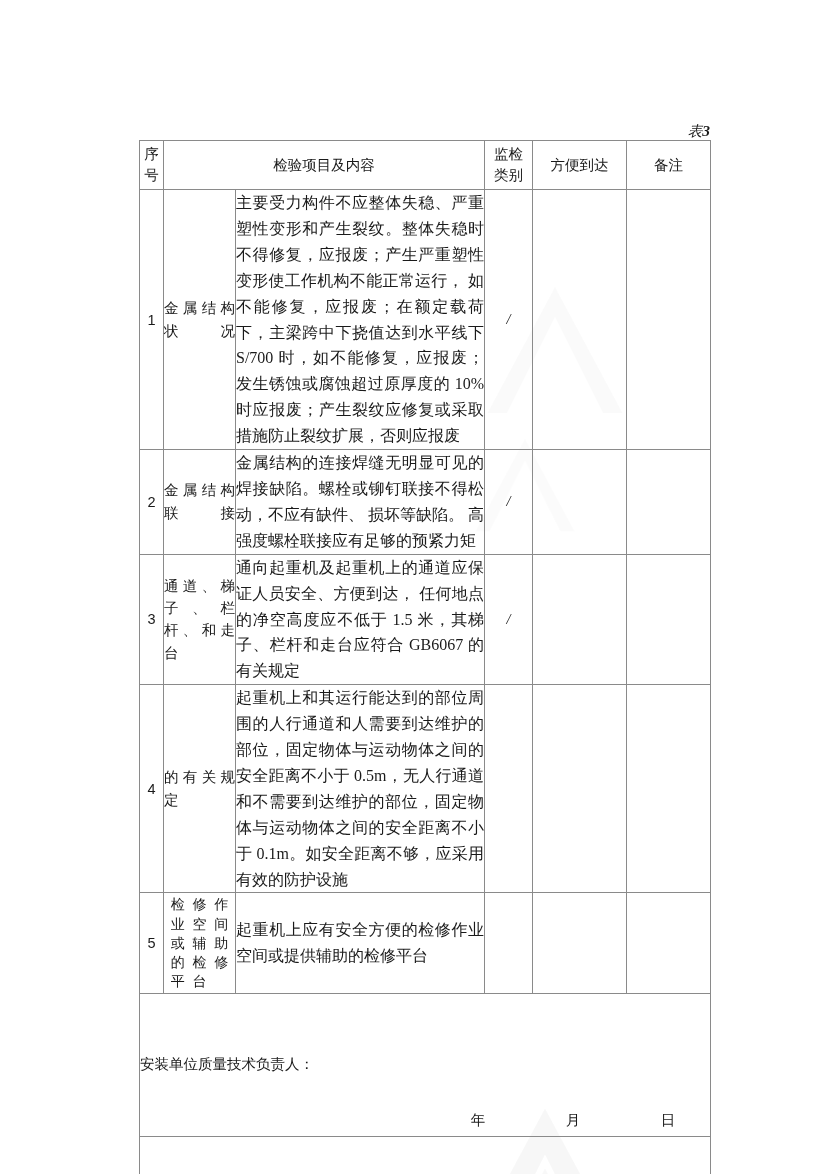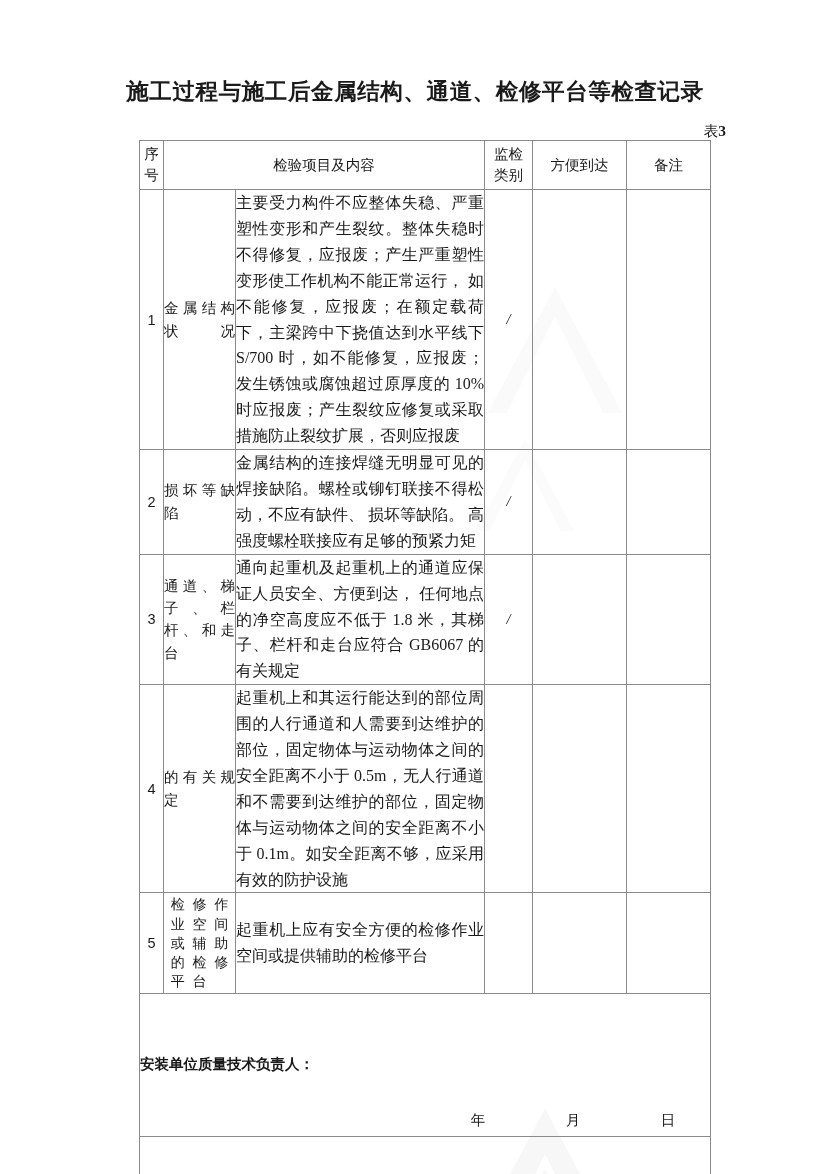--- a/index.html
+++ b/index.html
@@ -63,25 +63,26 @@
     text-align: center;
     font-size: 22.5px;
     font-weight: 700;
     letter-spacing: 0.6px;
     font-family: "Liberation Serif", "DejaVu Serif", serif;
     z-index: 2;
   }
 
   .table-number {
     position: absolute;
-    right: 104px;
+    right: 120px;
     top: 122px;
     font-size: 14.5px;
     font-weight: 400;
     z-index: 2;
+    font-style: italic;
   }
   .table-number b { font-weight: 700; font-size: 15.5px; }
 
   
   .form-table {
     position: absolute;
     left: 139px;
     top: 140px;
     width: 571px;
     border-collapse: collapse;
@@ -169,21 +170,21 @@
     height: 38px;
   }
 
   .sign-cell {
     font-size: 14.5px;
     padding: 8px 10px 4px 10px;
     vertical-align: top;
     height: 142px;
     position: relative;
   }
-  .sign-label { display: block; font-weight: bold; }
+  .sign-label { display: block; }
   .date-line {
     position: absolute;
     right: 12px;
     bottom: 6px;
     width: 250px;
     display: flex;
     justify-content: space-between;
     font-size: 14.5px;
   }
   .date-line span { display: inline-block; width: 60px; text-align: center; }
@@ -239,21 +240,20 @@
     <path d="M50 34 L72 78 L62 78 L50 52 L38 78 L28 78 Z" fill="#f4f4f4"></path>
     <rect x="34" y="60" width="32" height="7" fill="#f3f3f3"></rect>
   </svg>
   <svg class="watermark-2" viewBox="0 0 100 100" aria-hidden="true">
     <path d="M50 8 L95 92 L82 92 L50 28 L18 92 L5 92 Z" fill="#f3f3f3"></path>
   </svg>
   <svg class="watermark-3" viewBox="0 0 100 100" aria-hidden="true">
     <path d="M50 8 L95 92 L82 92 L50 28 L18 92 L5 92 Z" fill="#f4f4f4"></path>
   </svg>
 
-  <div class="doc-title">施工过程与施工后金属结构、通道、检修平台等检查记录</div>
 
   <div class="table-number">
     <span>表</span><b>3</b>
   </div>
 
   <table class="form-table">
     <colgroup>
       <col class="c-seq">
         <col class="c-name">
         <col class="c-desc">
@@ -280,31 +280,31 @@
         <td class="cell-seq">1</td>
         <td class="cell-name center-v">金属结构状况</td>
         <td class="cell-desc">主要受力构件不应整体失稳、严重塑性变形和产生裂纹。整体失稳时不得修复，应报废；产生严重塑性变形使工作机构不能正常运行， 如不能修复，应报废；在额定载荷下，主梁跨中下挠值达到水平线下 S/700 时，如不能修复，应报废；发生锈蚀或腐蚀超过原厚度的 10%时应报废；产生裂纹应修复或采取措施防止裂纹扩展，否则应报废</td>
         <td class="cell-cat">/</td>
         <td class="cell-blank"></td>
         <td class="cell-blank"></td>
       </tr>
 
       <tr style="height:67px">
         <td class="cell-seq">2</td>
-        <td class="cell-name center-v">损坏等缺陷</td>
+        <td class="cell-name center-v">金属结构联接</td>
         <td class="cell-desc">金属结构的连接焊缝无明显可见的焊接缺陷。螺栓或铆钉联接不得松动，不应有缺件、 损坏等缺陷。 高强度螺栓联接应有足够的预紧力矩</td>
         <td class="cell-cat">/</td>
         <td class="cell-blank"></td>
         <td class="cell-blank"></td>
       </tr>
 
       <tr style="height:85px">
         <td class="cell-seq">3</td>
         <td class="cell-name center-v">通道、梯子、栏杆、和走台</td>
-        <td class="cell-desc">通向起重机及起重机上的通道应保证人员安全、方便到达， 任何地点的净空高度应不低于 1.8 米，其梯子、栏杆和走台应符合 GB6067 的有关规定</td>
+        <td class="cell-desc">通向起重机及起重机上的通道应保证人员安全、方便到达， 任何地点的净空高度应不低于 1.5 米，其梯子、栏杆和走台应符合 GB6067 的有关规定</td>
         <td class="cell-cat">/</td>
         <td class="cell-blank"></td>
         <td class="cell-blank"></td>
       </tr>
 
       <tr style="height:155px">
         <td class="cell-seq">4</td>
         <td class="cell-name center-v">的有关规定</td>
         <td class="cell-desc">起重机上和其运行能达到的部位周围的人行通道和人需要到达维护的部位，固定物体与运动物体之间的安全距离不小于 0.5m，无人行通道和不需要到达维护的部位，固定物体与运动物体之间的安全距离不小于 0.1m。如安全距离不够，应采用有效的防护设施</td>
         <td class="cell-cat"></td>

